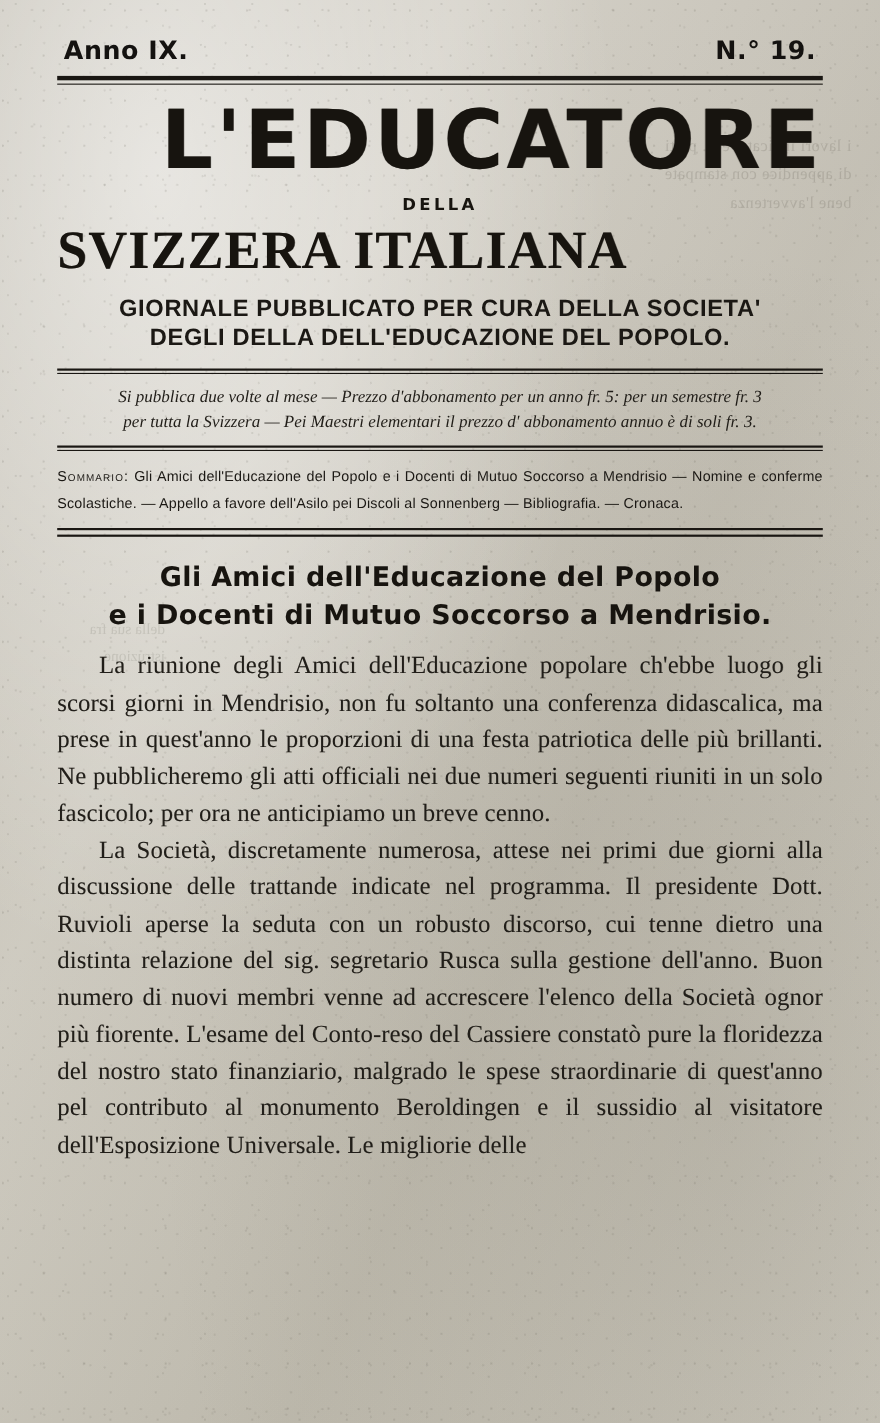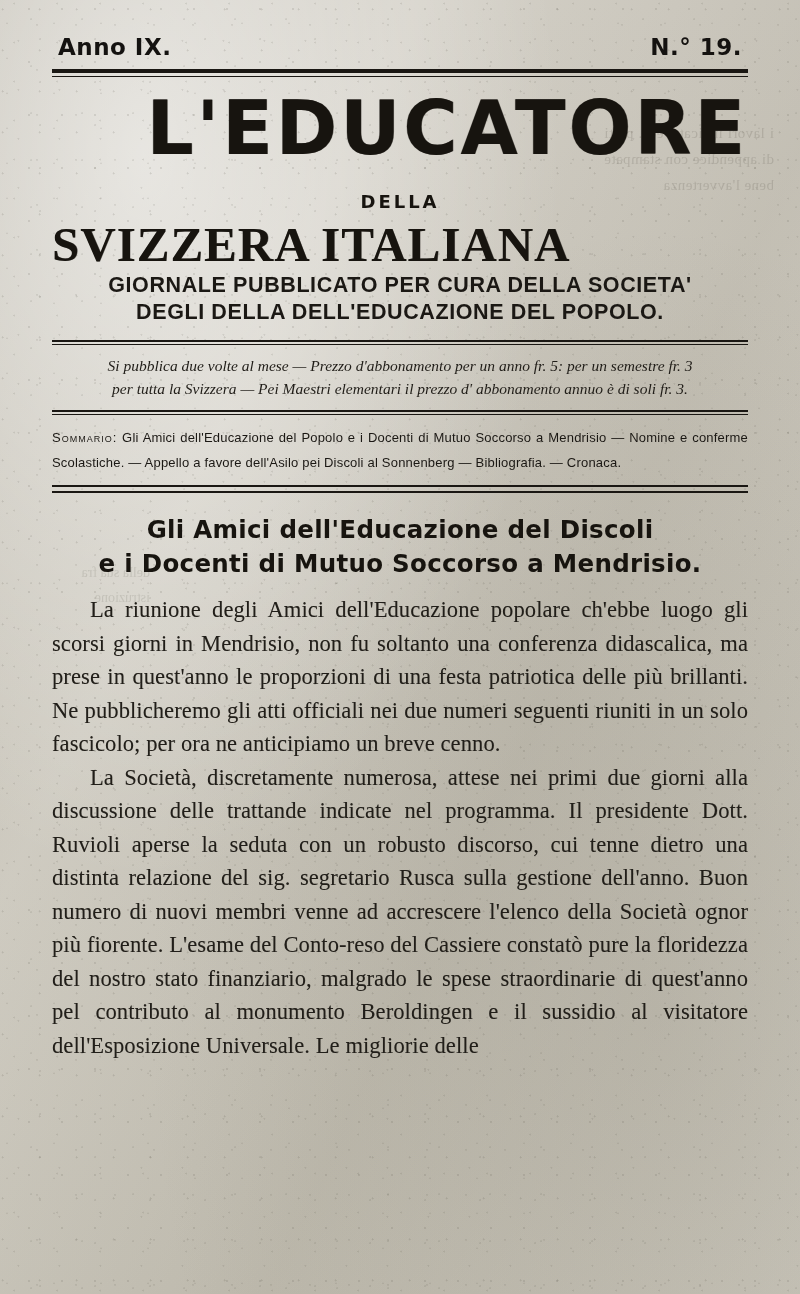--- a/index.html
+++ b/index.html
@@ -119,43 +119,44 @@
     line-height: 78px;
     letter-spacing: 3px;
     color: #17140f;
     margin-top: 12px;
     text-shadow: 0.5px 0 0 rgba(23,20,15,0.55), -0.5px 0 0 rgba(23,20,15,0.3);
   }
   .title-della {
     text-align: center;
     font-family: "DejaVu Sans", sans-serif;
     font-weight: bold;
-    font-size: 18px;
+    font-size: 15px;
     letter-spacing: 3px;
-    margin-top: 24px;
+    margin-top: 10px;
     color: #17140f;
   }
   .title-sub {
     text-align: left;
     font-family: Liberation Serif, serif;
     font-weight: bold;
     font-size: 49px;
     line-height: 54px;
     letter-spacing: 1px;
     margin-top: 6px;
     color: #17140f;
     text-shadow: 0.4px 0 0 rgba(23,20,15,0.5);
   }
   .title-desc {
     text-align: center;
     font-family: "Liberation Sans", sans-serif;
     font-weight: bold;
     font-size: 21.5px;
     line-height: 27px;
     letter-spacing: 0.6px;
+    margin-top: 12px;
     color: #1b1814;
   }
   .title-desc .l2 { display: block; }
 
   .rule-block-1 { margin-top: 14px; }
 
   .subscription {
     font-family: "Liberation Serif", serif;
     font-style: italic;
     font-size: 15.5px;
@@ -257,21 +258,21 @@
     <div class="sommario">
       <span class="lbl">Sommario:</span><span> Gli Amici dell'Educazione del Popolo e i Docenti di Mutuo Soccorso a Mendrisio — Nomine e conferme Scolastiche. — Appello a favore dell'Asilo pei Discoli al Sonnenberg — Bibliografia. — Cronaca.</span>
     </div>
 
     <div class="rule-block-3">
       <div class="rule-single"></div>
       <div class="rule-single"></div>
     </div>
 
     <div class="article-title">
-      <span>Gli Amici dell'Educazione del Discoli</span>
+      <span>Gli Amici dell'Educazione del Popolo</span>
       <span class="l2">e i Docenti di Mutuo Soccorso a Mendrisio.</span>
     </div>
 
     <div class="body-text">
       <p>La riunione degli Amici dell'Educazione popolare ch'ebbe luogo gli scorsi giorni in Mendrisio, non fu soltanto una conferenza didascalica, ma prese in quest'anno le proporzioni di una festa patriotica delle più brillanti. Ne pubblicheremo gli atti officiali nei due numeri seguenti riuniti in un solo fascicolo; per ora ne anticipiamo un breve cenno.</p>
       <p>La Società, discretamente numerosa, attese nei primi due giorni alla discussione delle trattande indicate nel programma. Il presidente Dott. Ruvioli aperse la seduta con un robusto discorso, cui tenne dietro una distinta relazione del sig. segretario Rusca sulla gestione dell'anno. Buon numero di nuovi membri venne ad accrescere l'elenco della Società ognor più fiorente. L'esame del Conto-reso del Cassiere constatò pure la floridezza del nostro stato finanziario, malgrado le spese straordinarie di quest'anno pel contributo al monumento Beroldingen e il sussidio al visitatore dell'Esposizione Universale. Le migliorie delle</p>
     </div>
 
   </div>
 </div>

